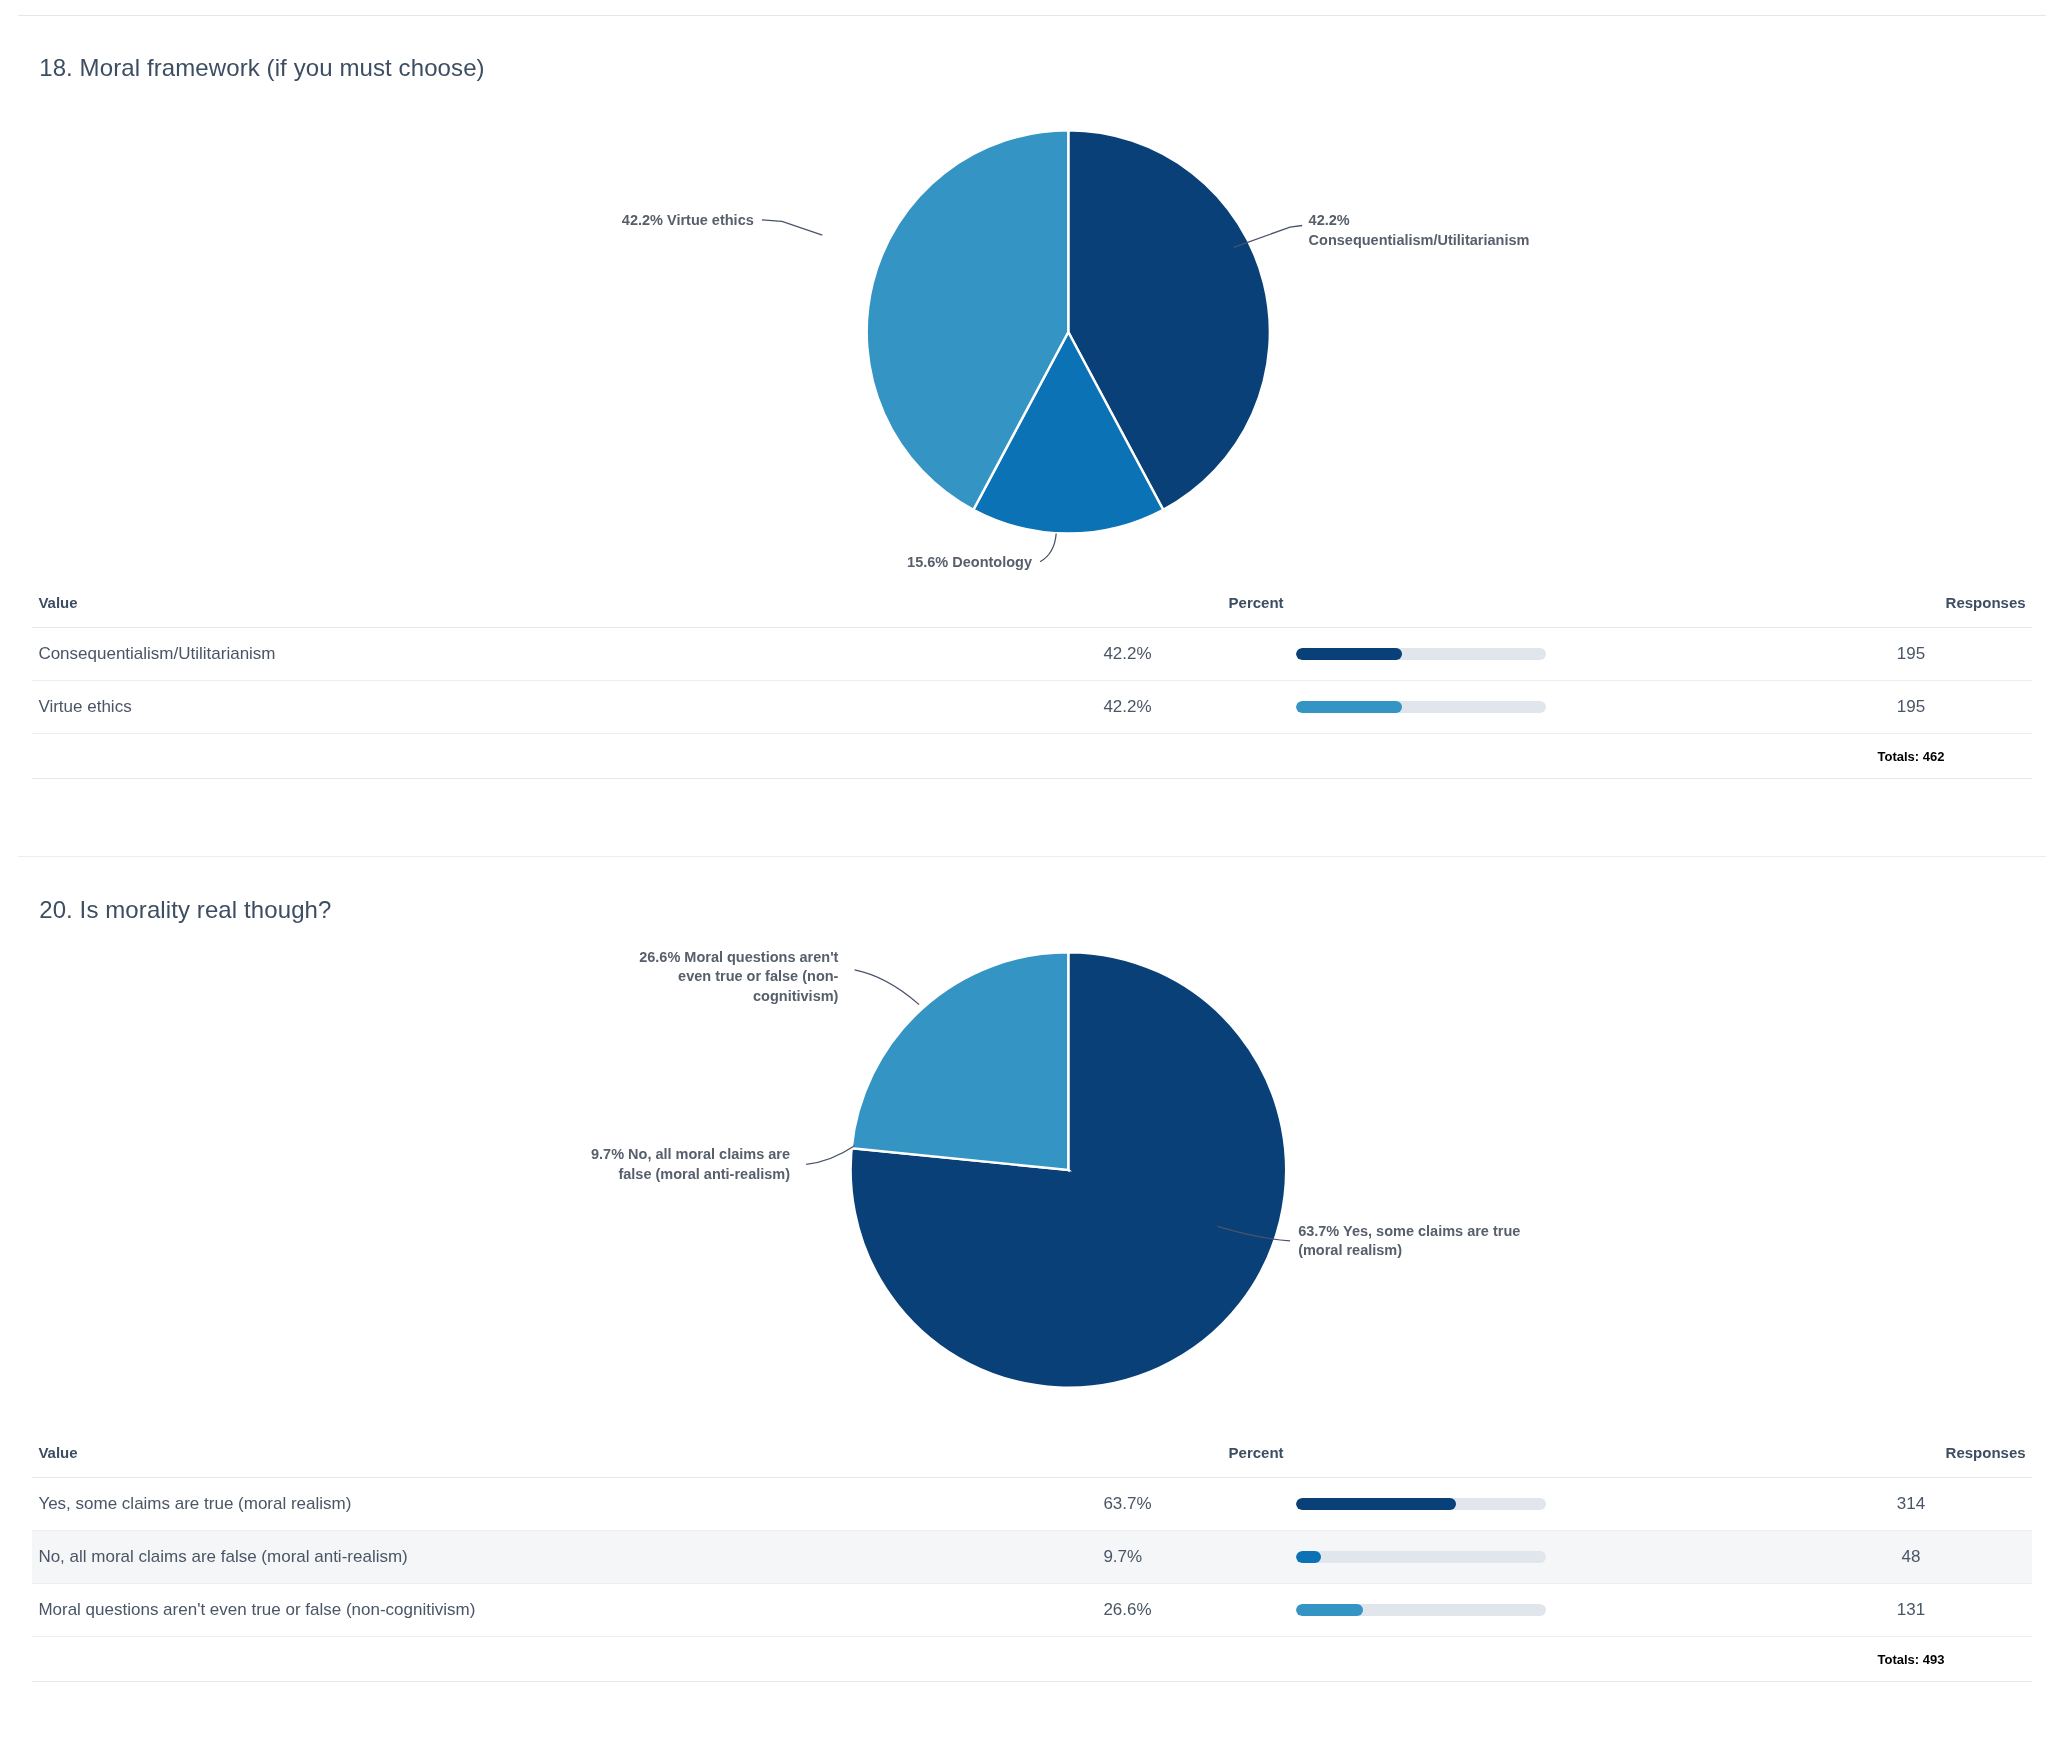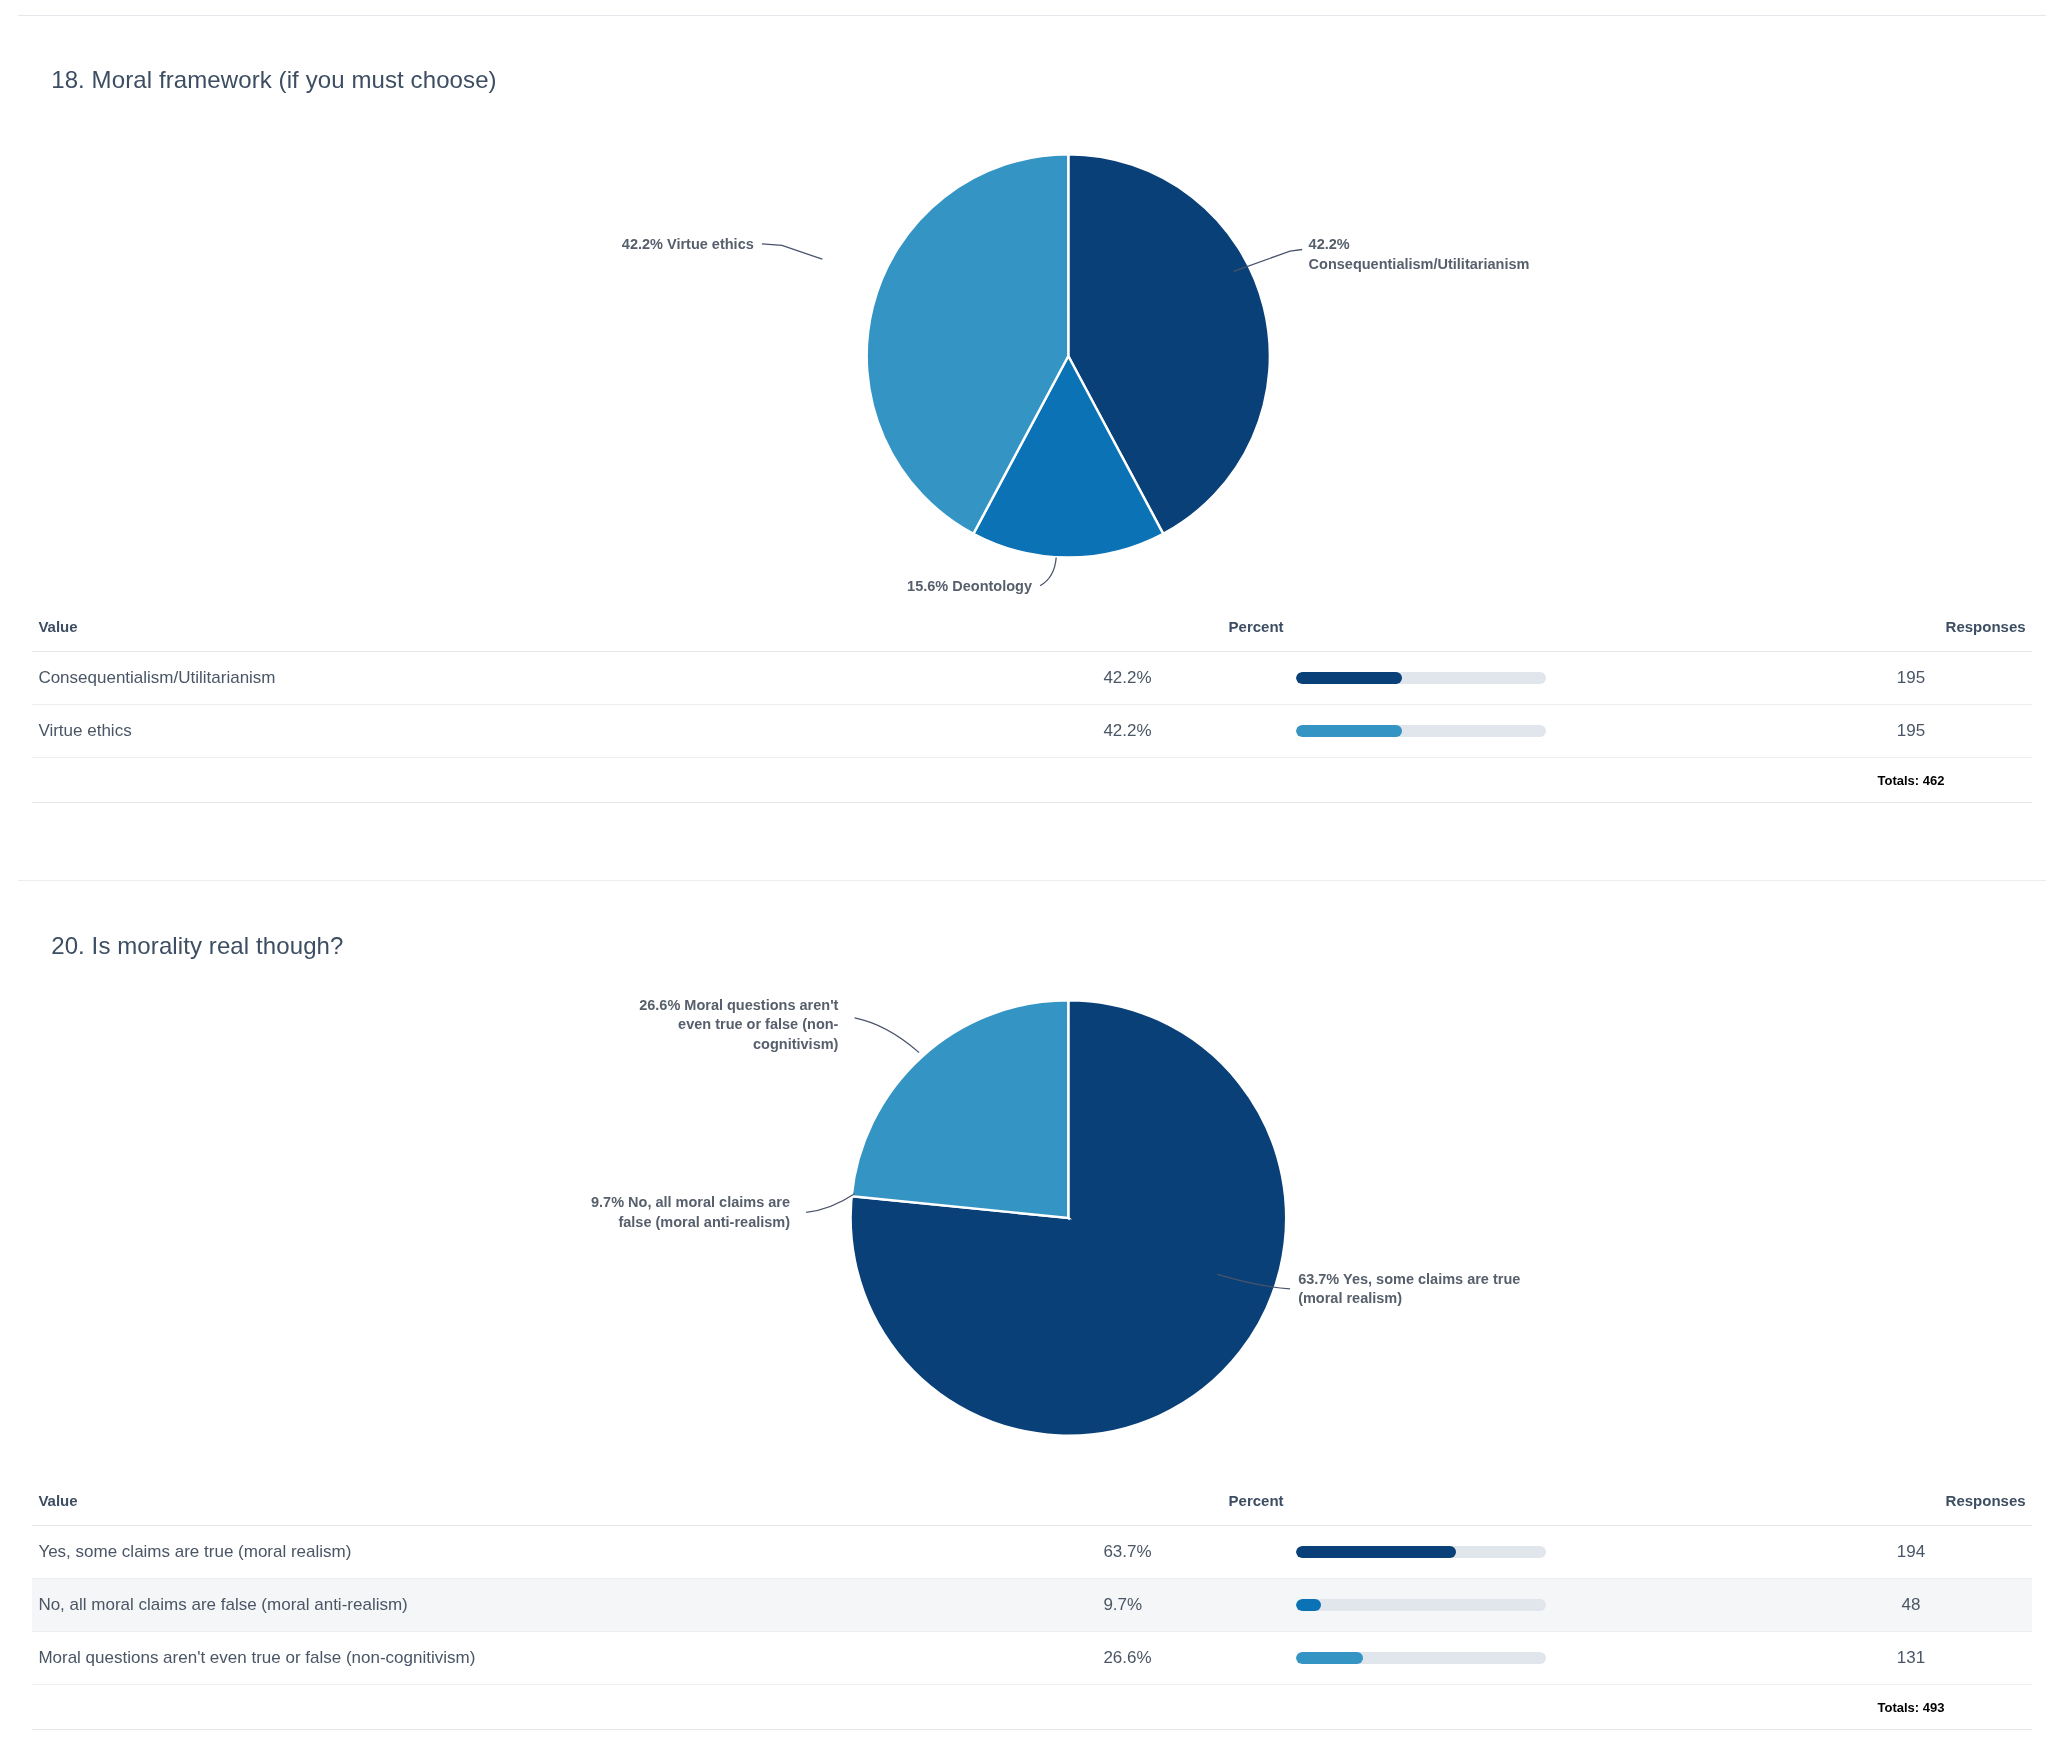--- a/index.html
+++ b/index.html
@@ -26,21 +26,21 @@
   }
   .q-block {
     padding: 0 32px;
   }
   .q-title {
     font-size: 24px;
     font-weight: 400;
     color: #3d4e63;
     letter-spacing: 0.1px;
     padding: 35px 0 0 3.2px;
-    margin: 16px;
+    margin: 4px;
   }
   
   .chart-area {
     position: relative;
     width: 100%;
   }
   .chart-svg { display: block; width: 100%; }
   .pie-label {
     font-size: 18px;
     font-weight: 700;
@@ -226,21 +226,21 @@
       </thead>
       <tbody>
         <tr>
           <td>Yes, some claims are true (moral realism)</td>
           <td>63.7%</td>
           <td>
             <div class="bar-track">
               <div class="bar-fill" style="width:63.7%;background:#0a4078"></div>
             </div>
           </td>
-          <td class="col-resp">194</td>
+          <td class="col-resp">314</td>
         </tr>
         <tr class="alt">
           <td>No, all moral claims are false (moral anti-realism)</td>
           <td>9.7%</td>
           <td>
             <div class="bar-track">
               <div class="bar-fill" style="width:9.7%;background:#0b72b5"></div>
             </div>
           </td>
           <td class="col-resp">48</td>

